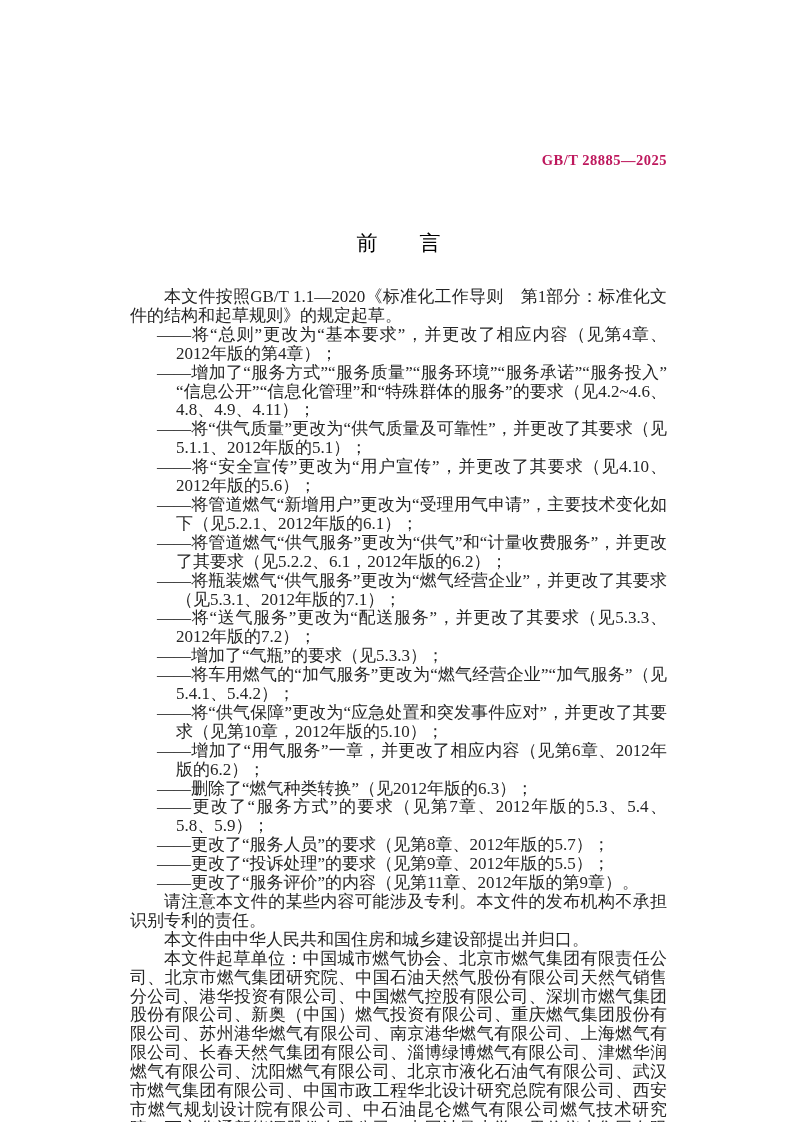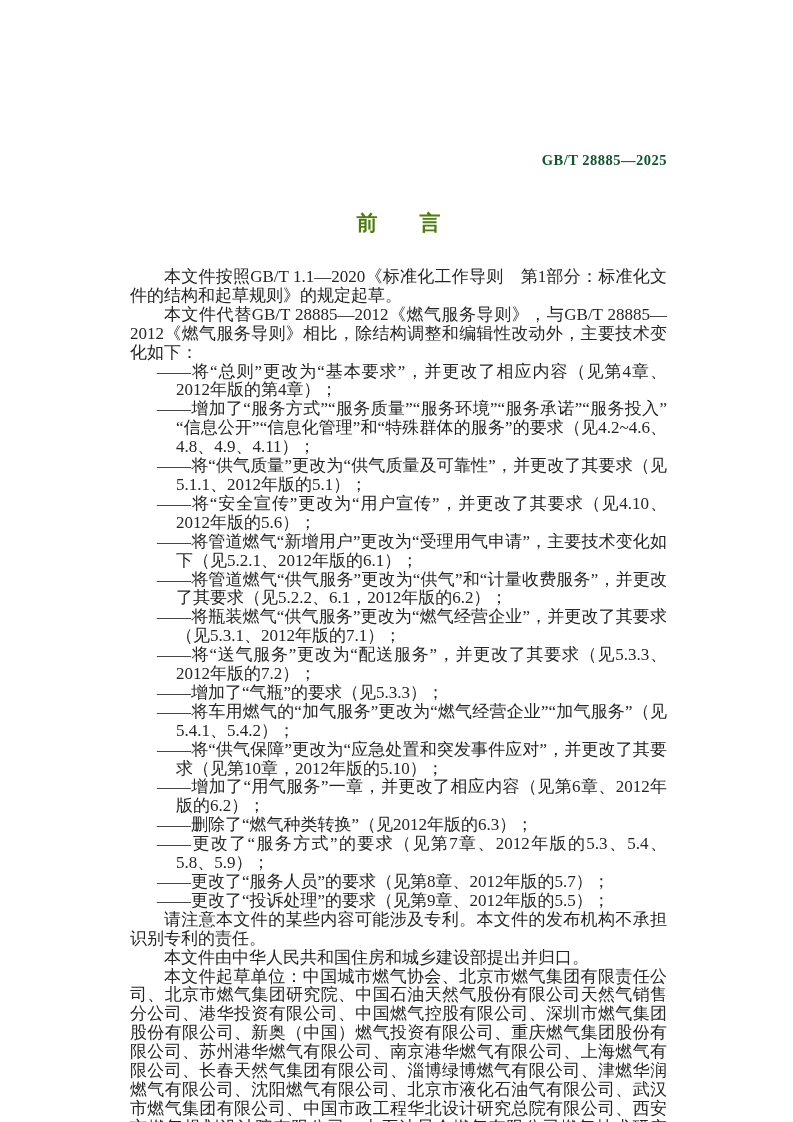--- a/index.html
+++ b/index.html
@@ -19,28 +19,28 @@
   .content {
     margin-left: 130px;
     width: 537px;
   }
   .doc-number {
     padding-top: 152px;
     text-align: right;
     font-size: 14.5px;
     font-weight: bold;
     letter-spacing: 0.5px;
-    color: #14532d;
+    color: #be185d;
   }
   .page-title {
-    margin-top: 40px;
+    margin-top: 60px;
     text-align: center;
     font-size: 21px;
-    font-weight: bold;
-    color: #4d7c0f;
+    font-weight: normal;
+    color: #000000;
   }
   .body-text {
     margin-top: 31px;
     font-size: 17px;
     line-height: 18.9px;
     text-align: justify;
     text-justify: inter-ideograph;
   }
   .para {
     margin: 0;
@@ -72,38 +72,38 @@
 <div class="page">
 
   <div class="content">
     <div class="doc-number">GB/T 28885—2025</div>
 
     <div class="page-title">前　　言</div>
 
     <div class="body-text">
 
       <p class="para">本文件按照GB/T 1.1—2020《标准化工作导则　第1部分：标准化文件的结构和起草规则》的规定起草。</p>
-      <p class="para">本文件代替GB/T 28885—2012《燃气服务导则》，与GB/T 28885—2012《燃气服务导则》相比，除结构调整和编辑性改动外，主要技术变化如下：</p>
 
       <p class="item">——将“总则”更改为“基本要求”，并更改了相应内容（见第4章、2012年版的第4章）；</p>
       <p class="item">——增加了“服务方式”“服务质量”“服务环境”“服务承诺”“服务投入”“信息公开”“信息化管理”和“特殊群体的服务”的要求（见4.2~4.6、4.8、4.9、4.11）；</p>
       <p class="item">——将“供气质量”更改为“供气质量及可靠性”，并更改了其要求（见5.1.1、2012年版的5.1）；</p>
       <p class="item">——将“安全宣传”更改为“用户宣传”，并更改了其要求（见4.10、2012年版的5.6）；</p>
       <p class="item">——将管道燃气“新增用户”更改为“受理用气申请”，主要技术变化如下（见5.2.1、2012年版的6.1）；</p>
       <p class="item">——将管道燃气“供气服务”更改为“供气”和“计量收费服务”，并更改了其要求（见5.2.2、6.1，2012年版的6.2）；</p>
       <p class="item">——将瓶装燃气“供气服务”更改为“燃气经营企业”，并更改了其要求（见5.3.1、2012年版的7.1）；</p>
       <p class="item">——将“送气服务”更改为“配送服务”，并更改了其要求（见5.3.3、2012年版的7.2）；</p>
       <p class="item">——增加了“气瓶”的要求（见5.3.3）；</p>
       <p class="item">——将车用燃气的“加气服务”更改为“燃气经营企业”“加气服务”（见5.4.1、5.4.2）；</p>
       <p class="item">——将“供气保障”更改为“应急处置和突发事件应对”，并更改了其要求（见第10章，2012年版的5.10）；</p>
       <p class="item">——增加了“用气服务”一章，并更改了相应内容（见第6章、2012年版的6.2）；</p>
       <p class="item">——删除了“燃气种类转换”（见2012年版的6.3）；</p>
       <p class="item">——更改了“服务方式”的要求（见第7章、2012年版的5.3、5.4、5.8、5.9）；</p>
       <p class="item">——更改了“服务人员”的要求（见第8章、2012年版的5.7）；</p>
       <p class="item">——更改了“投诉处理”的要求（见第9章、2012年版的5.5）；</p>
+      <p class="item">——更改了“服务评价”的内容（见第11章、2012年版的第9章）。</p>
 
       <p class="para">请注意本文件的某些内容可能涉及专利。本文件的发布机构不承担识别专利的责任。</p>
       <p class="para">本文件由中华人民共和国住房和城乡建设部提出并归口。</p>
       <p class="para">本文件起草单位：中国城市燃气协会、北京市燃气集团有限责任公司、北京市燃气集团研究院、中国石油天然气股份有限公司天然气销售分公司、港华投资有限公司、中国燃气控股有限公司、深圳市燃气集团股份有限公司、新奥（中国）燃气投资有限公司、重庆燃气集团股份有限公司、苏州港华燃气有限公司、南京港华燃气有限公司、上海燃气有限公司、长春天然气集团有限公司、淄博绿博燃气有限公司、津燃华润燃气有限公司、沈阳燃气有限公司、北京市液化石油气有限公司、武汉市燃气集团有限公司、中国市政工程华北设计研究总院有限公司、西安市燃气规划设计院有限公司、中石油昆仑燃气有限公司燃气技术研究院、西安华通新能源股份有限公司、中国计量大学、天信仪表集团有限公司、浙江苍南仪表集团股份有限公司、杭州先锋电子技术股份有限公司、成都秦川物联网科技股份有限公司、</p>
 
     </div>
   </div>
 
   <div class="page-number">
     <span>Ⅲ</span>

